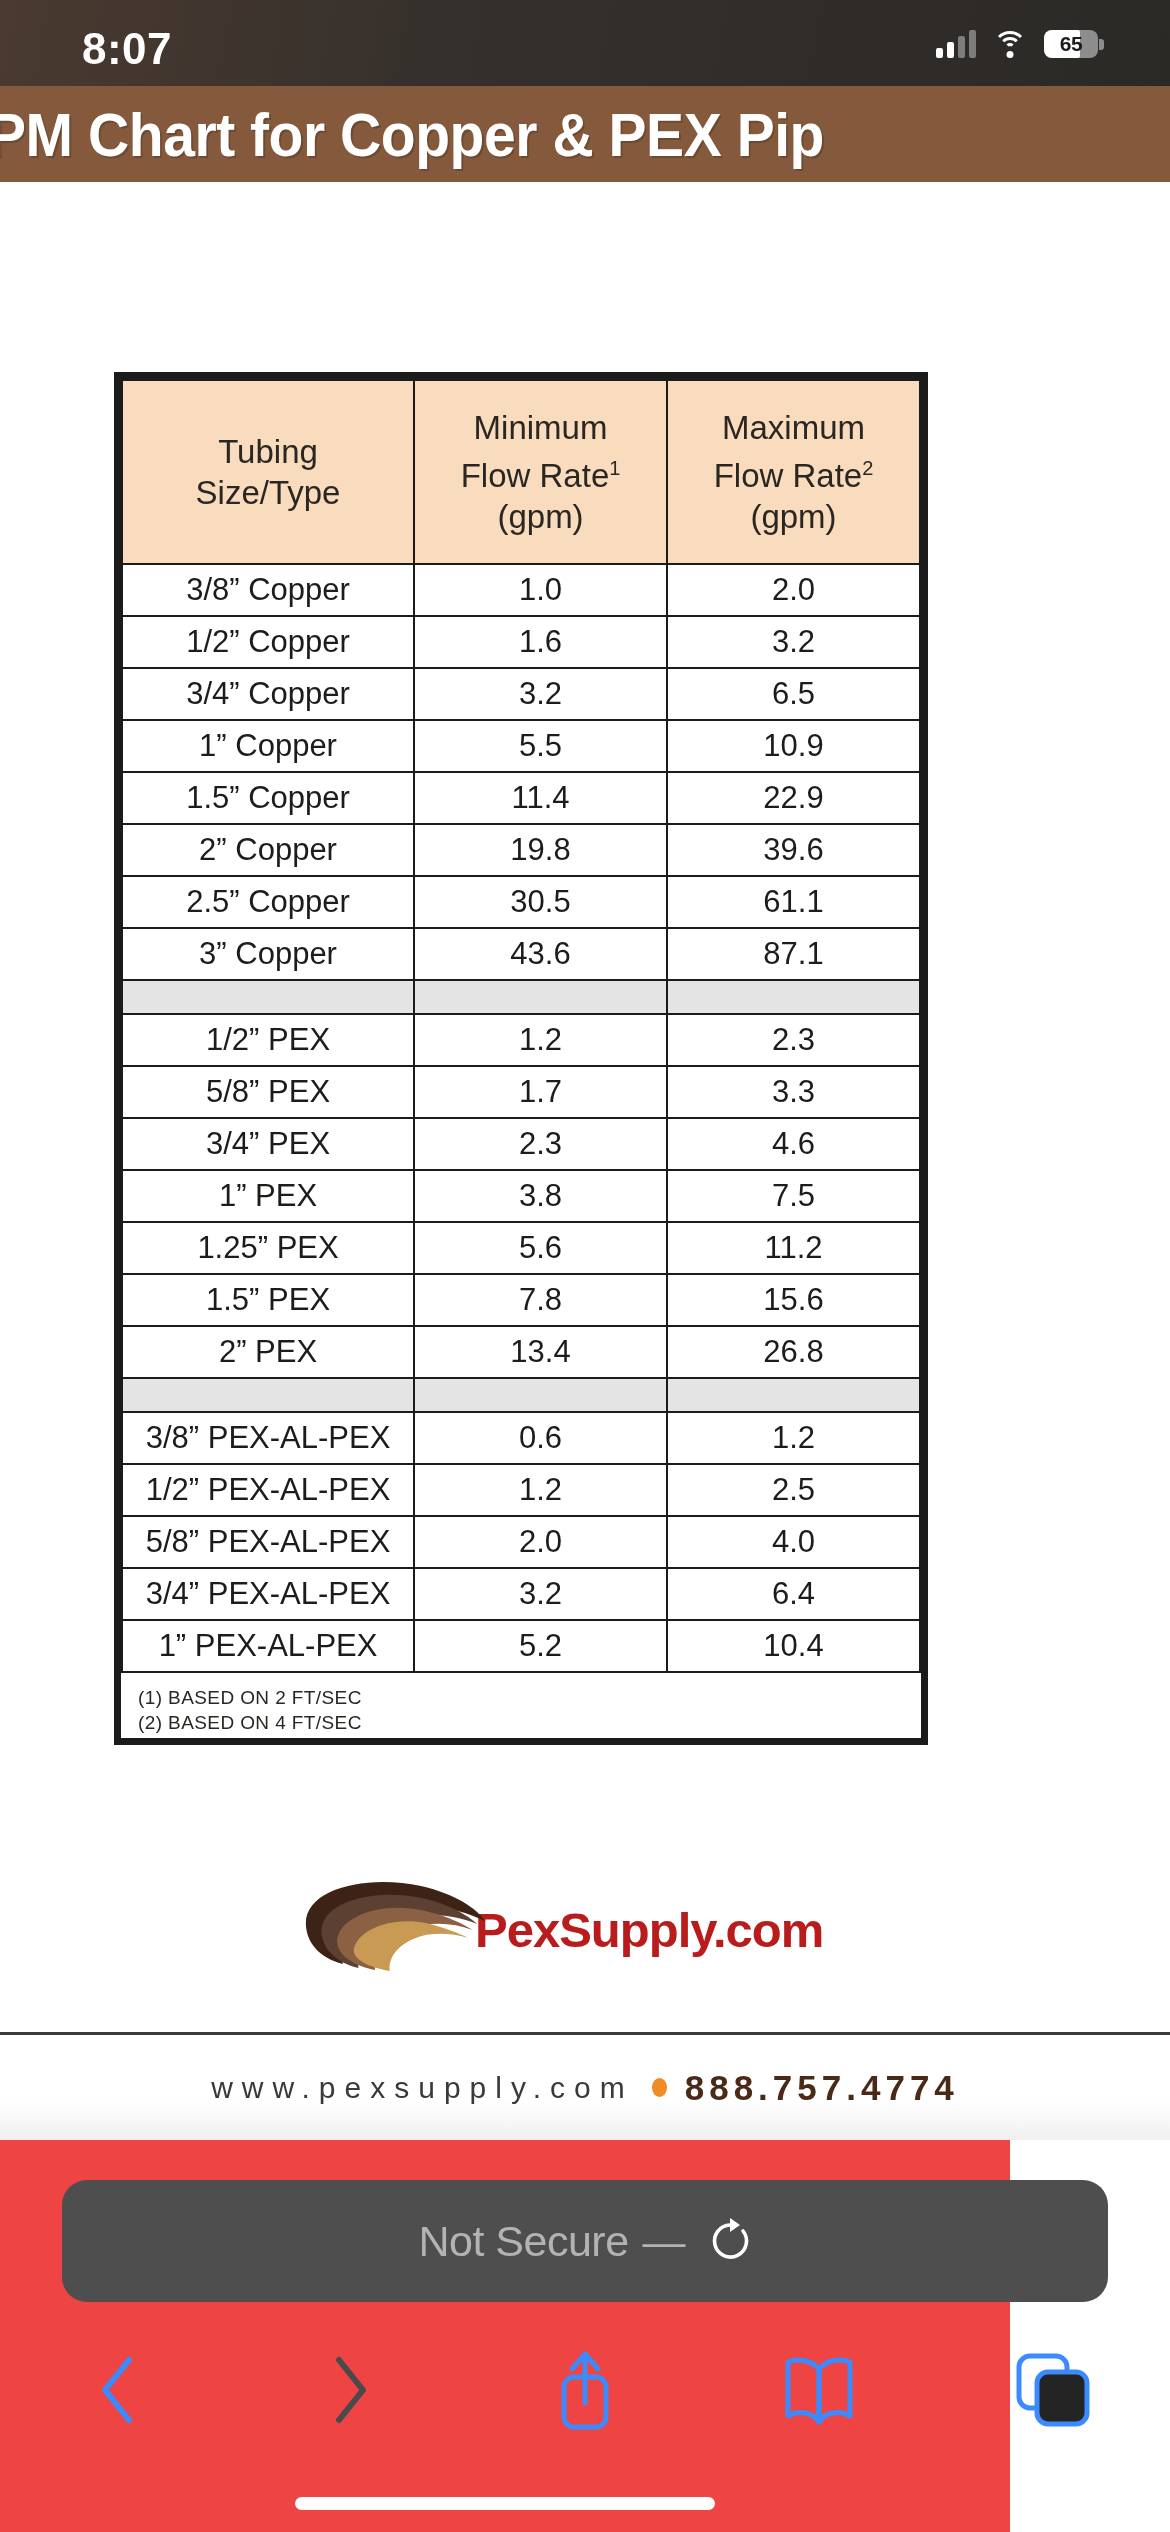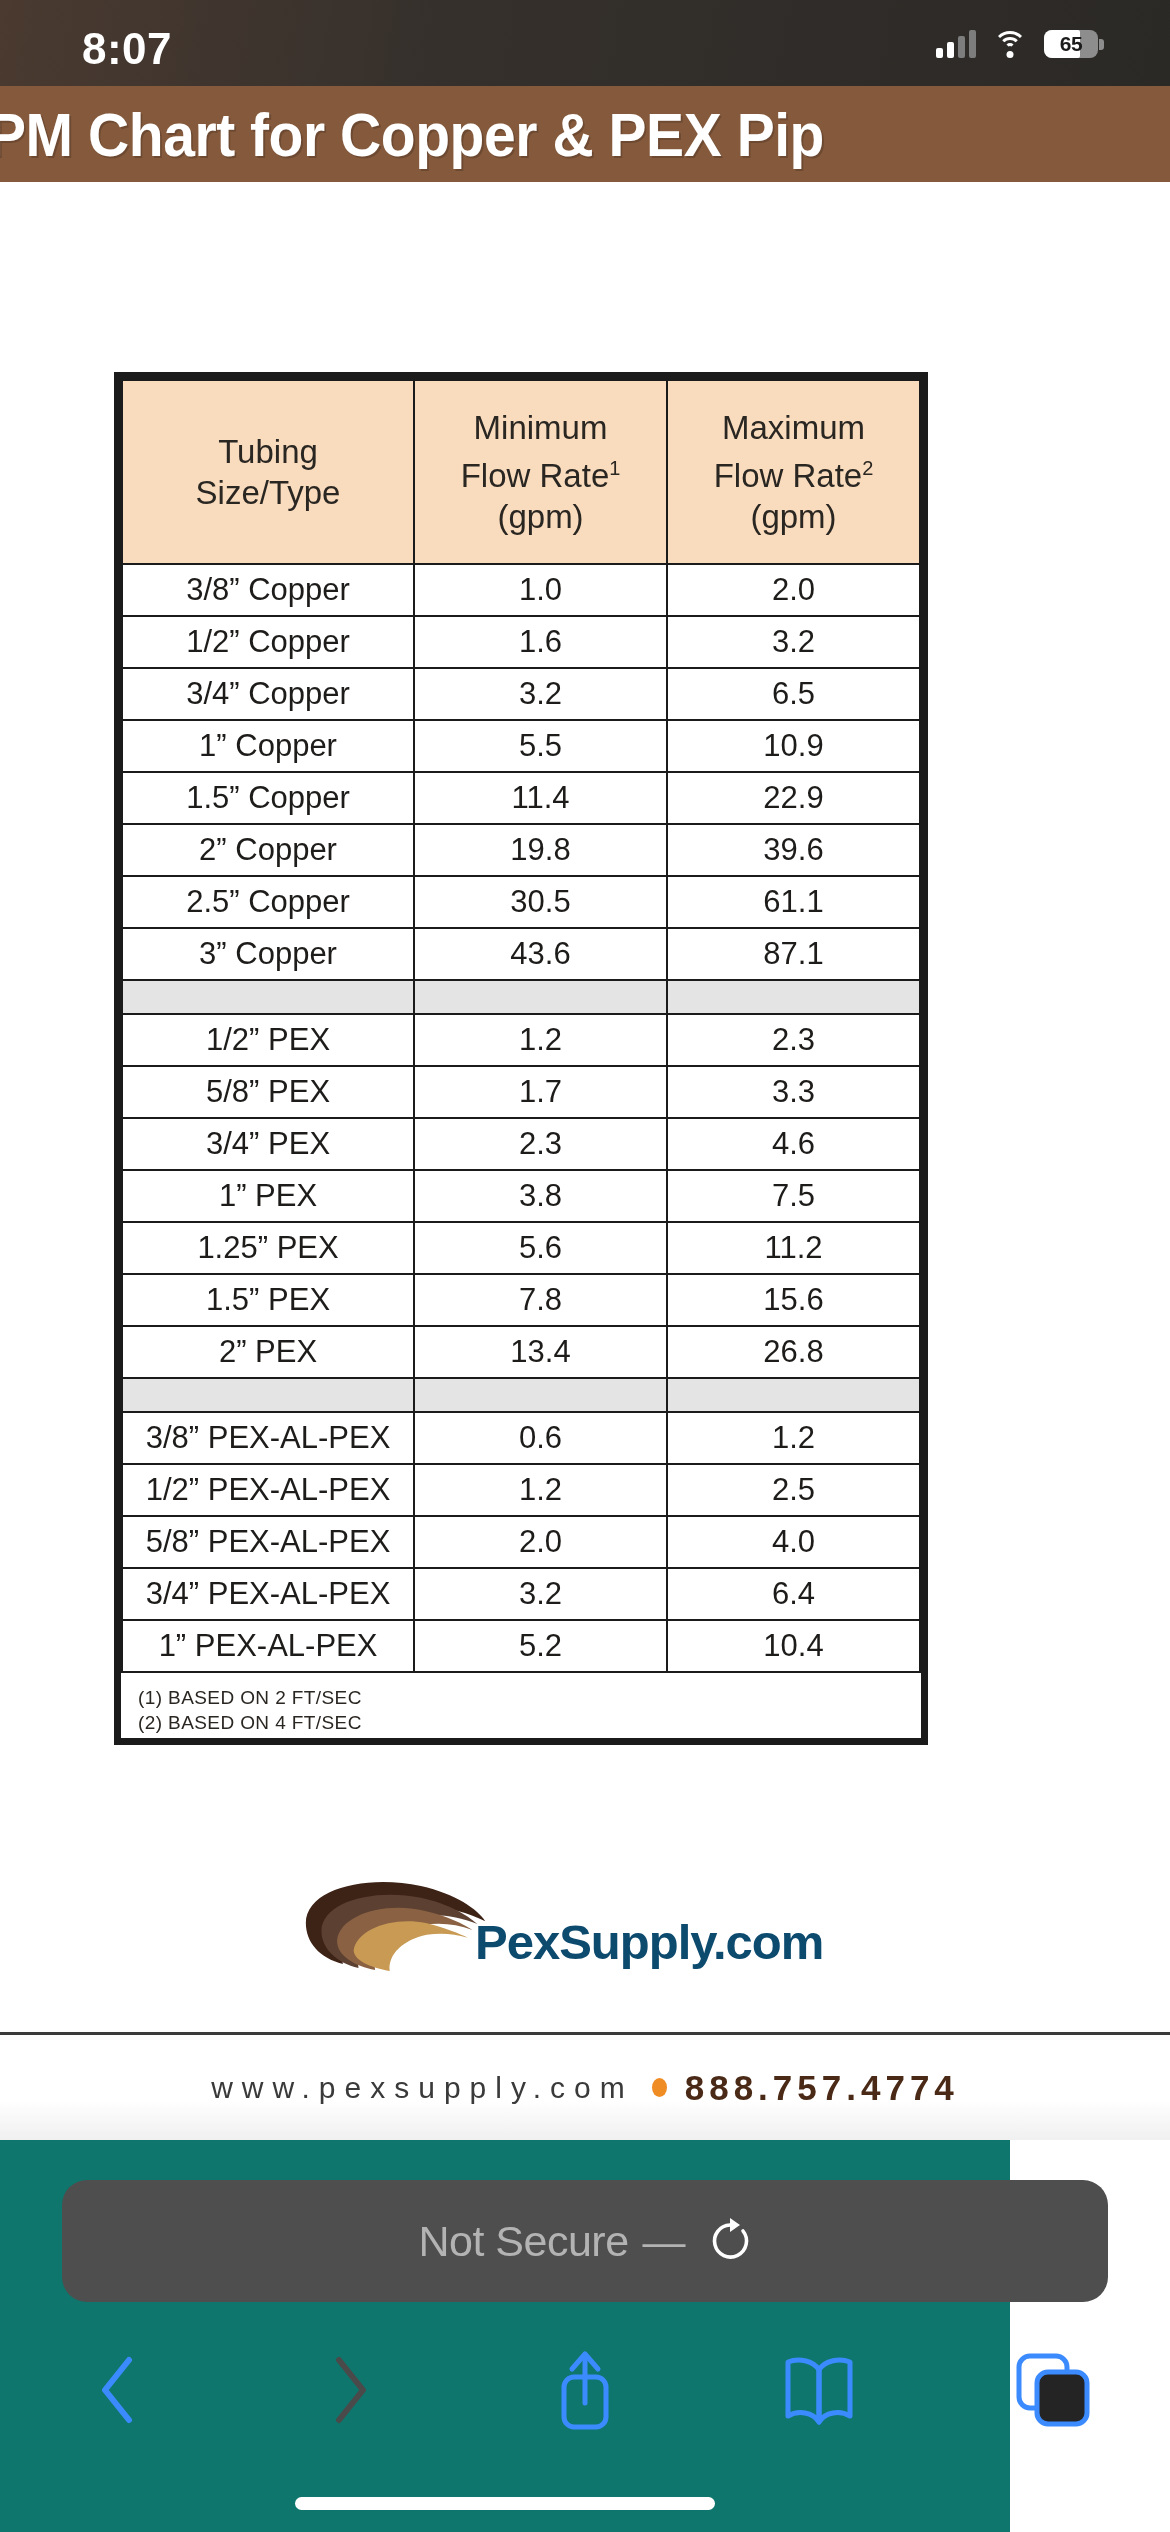--- a/index.html
+++ b/index.html
@@ -91,40 +91,40 @@
     text-align:left; padding:12px 0 3px 16px; background:#fff;
     font-size:19px; line-height:25px; letter-spacing:0.4px; color:#2a2622;
   }
   .note-line { display:block; }
 
   
   .logo-block { position:absolute; left:0; top:1690px; width:1170px; height:160px; }
   .logo-inner { position:absolute; left:300px; top:0; display:flex; align-items:flex-end; }
   .swoosh { position:relative; width:195px; height:110px; margin-right:2px; }
   .logo-text {
-    font-size:49px; font-weight:700; color:#0c4a6e; letter-spacing:-1px;
-    margin-bottom:12px; margin-left:-22px;
+    font-size:49px; font-weight:700; color:#b91c1c; letter-spacing:-1px;
+    margin-bottom:24px; margin-left:-22px;
     font-family:"Liberation Sans", sans-serif;
   }
 
   
   .footer-strip {
     position:absolute; left:0; top:1850px; width:1170px; height:108px;
     background:linear-gradient(#ffffff 0%,#ffffff 62%,#f0f0f0 100%);
     border-top:3px solid #3a3a3a;
     display:flex; align-items:center; justify-content:center; gap:18px;
   }
   .f-url { font-size:30px; letter-spacing:9px; color:#3a3a3a; }
   .f-dot { width:15px; height:19px; background:#f08c24; border-radius:50%; }
   .f-phone { font-size:35px; font-weight:700; letter-spacing:5px; color:#4a2a16; }
 
   
   .safari {
     position:absolute; left:0; top:2140px; width:1010px; height:392px;
-    background:#0f766e;
+    background:#ef4444;
   }
   .urlbar {
     position:absolute; left:62px; top:40px; width:1046px; height:122px;
     background:#4e4e4e; border-radius:25px;
     display:flex; align-items:center; justify-content:center; gap:0;
   }
   .url-inner { display:flex; align-items:center; gap:14px; }
   .url-notsecure { font-size:43px; color:#b3b3b3; letter-spacing:-0.5px; }
   .url-dash { font-size:43px; color:#b3b3b3; }
   .url-host { font-size:43px; color:#ffffff; letter-spacing:-0.5px; }

